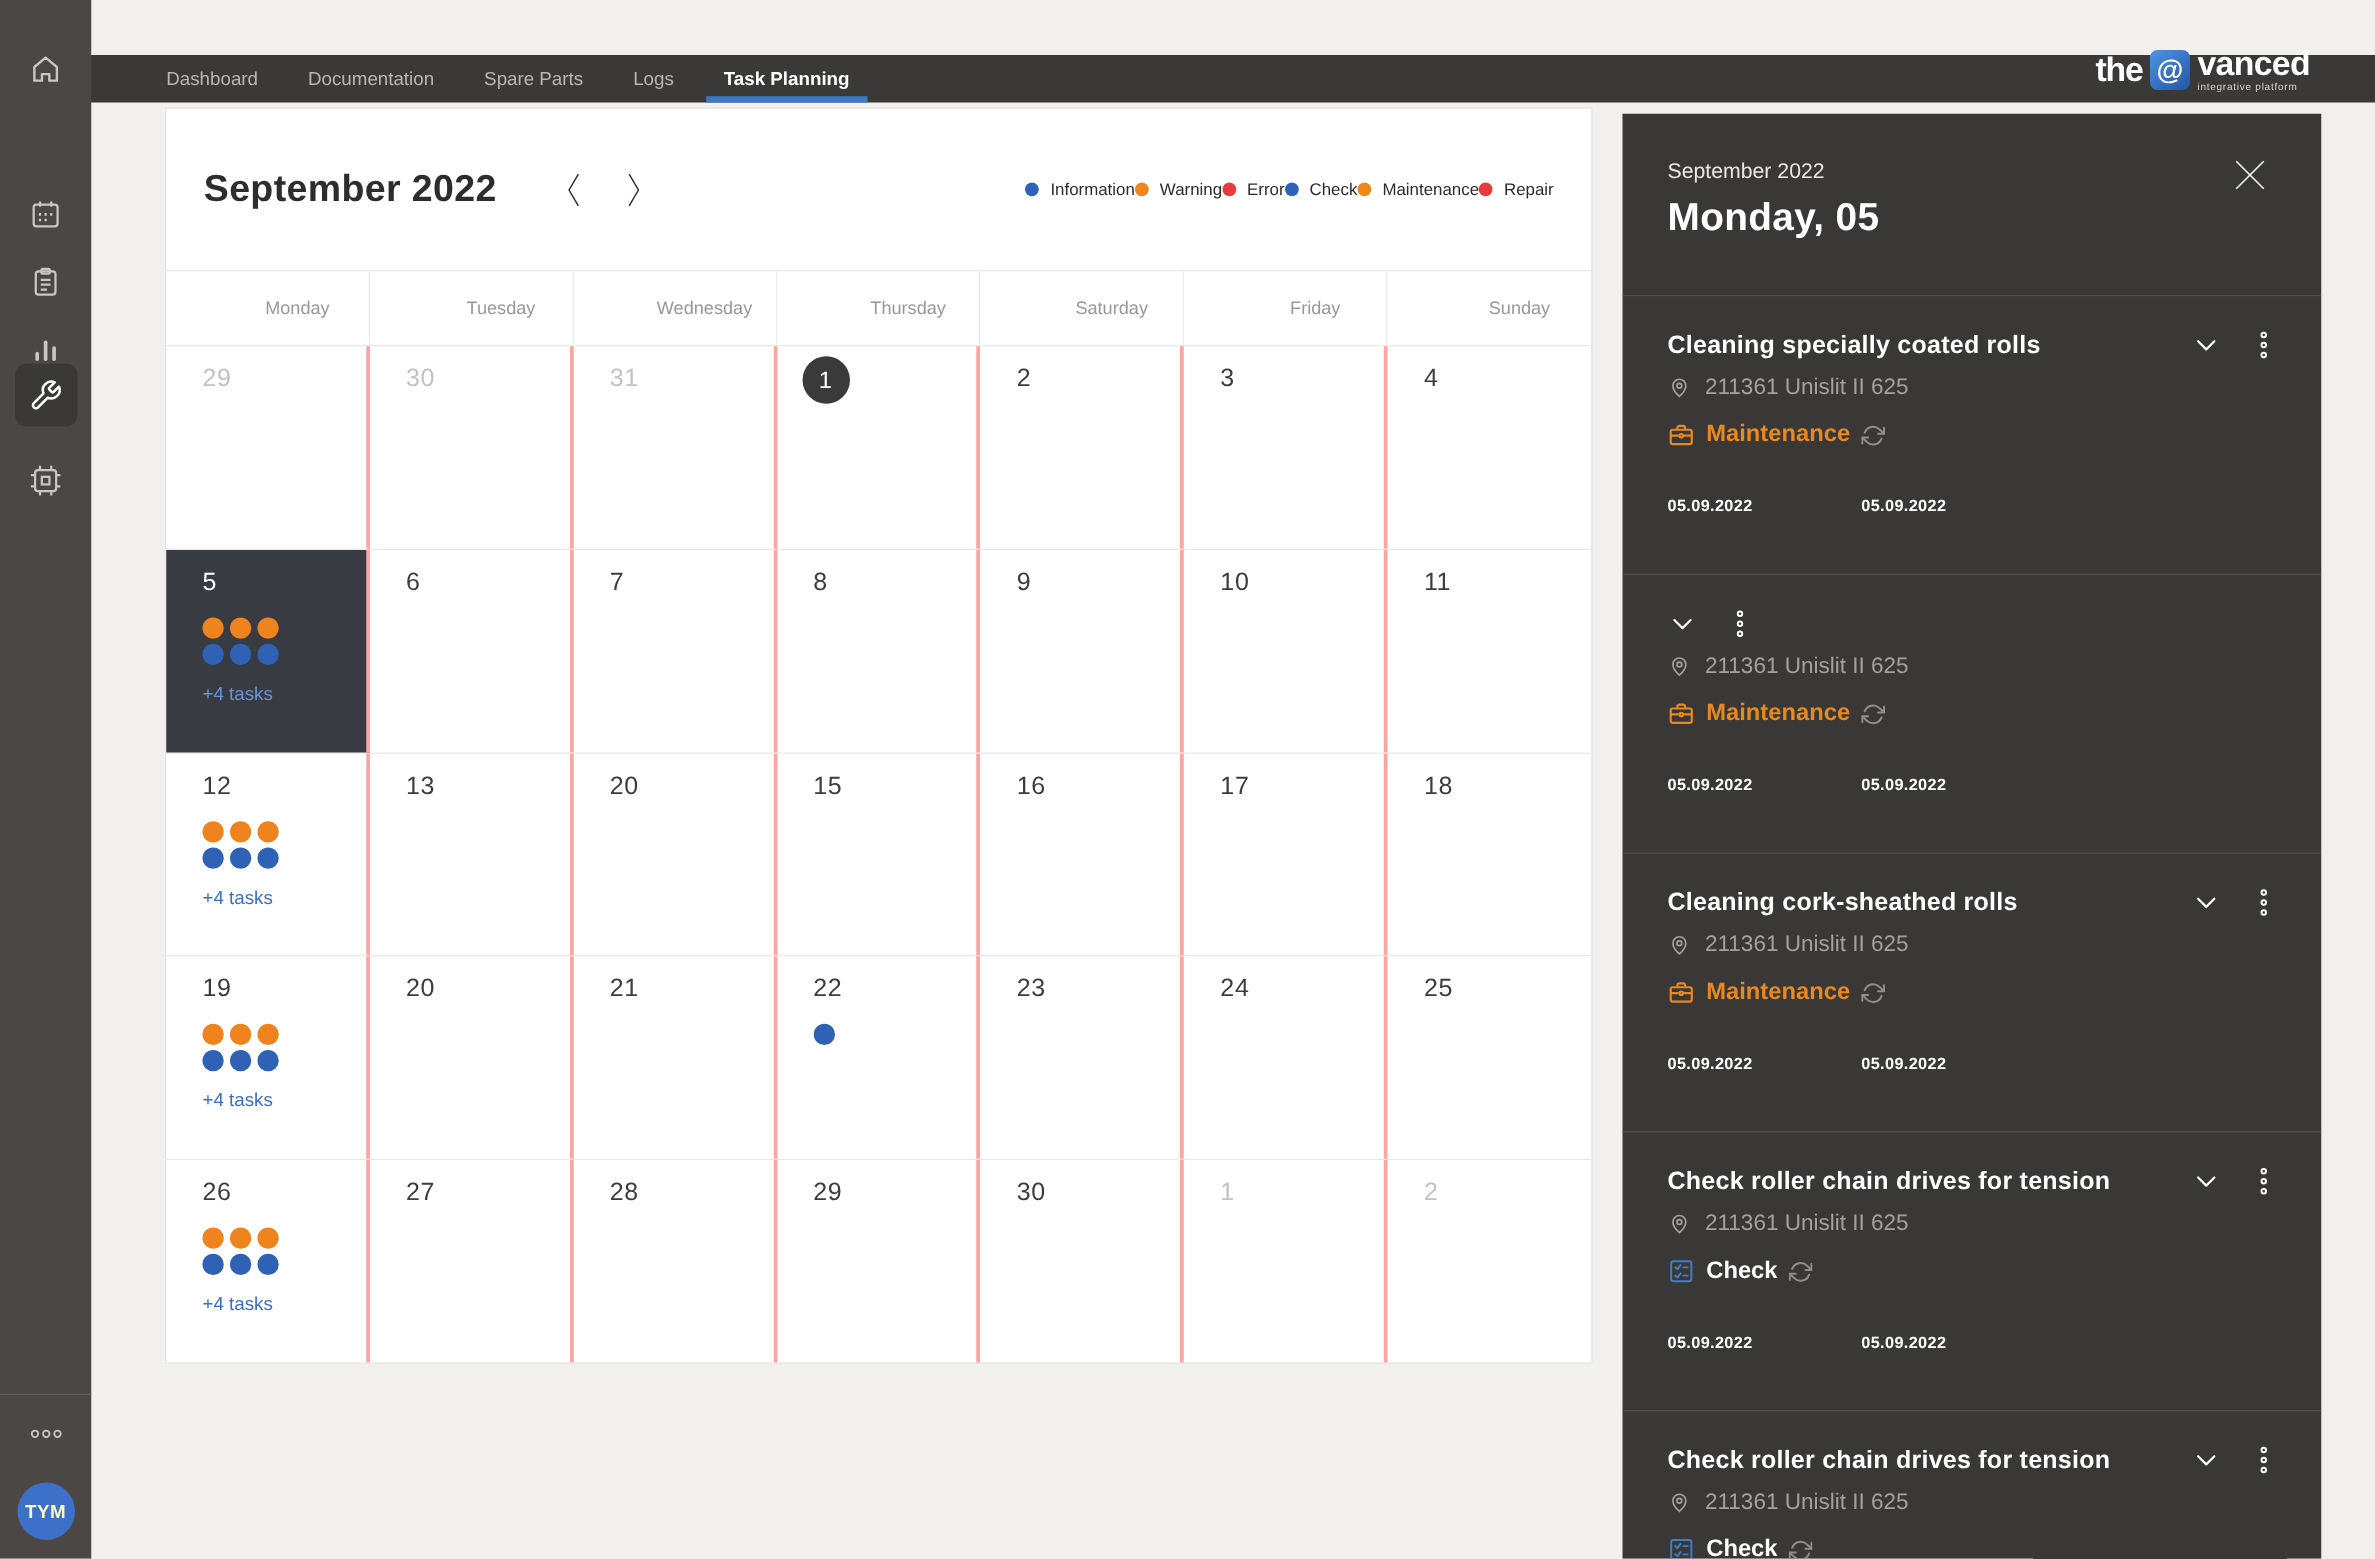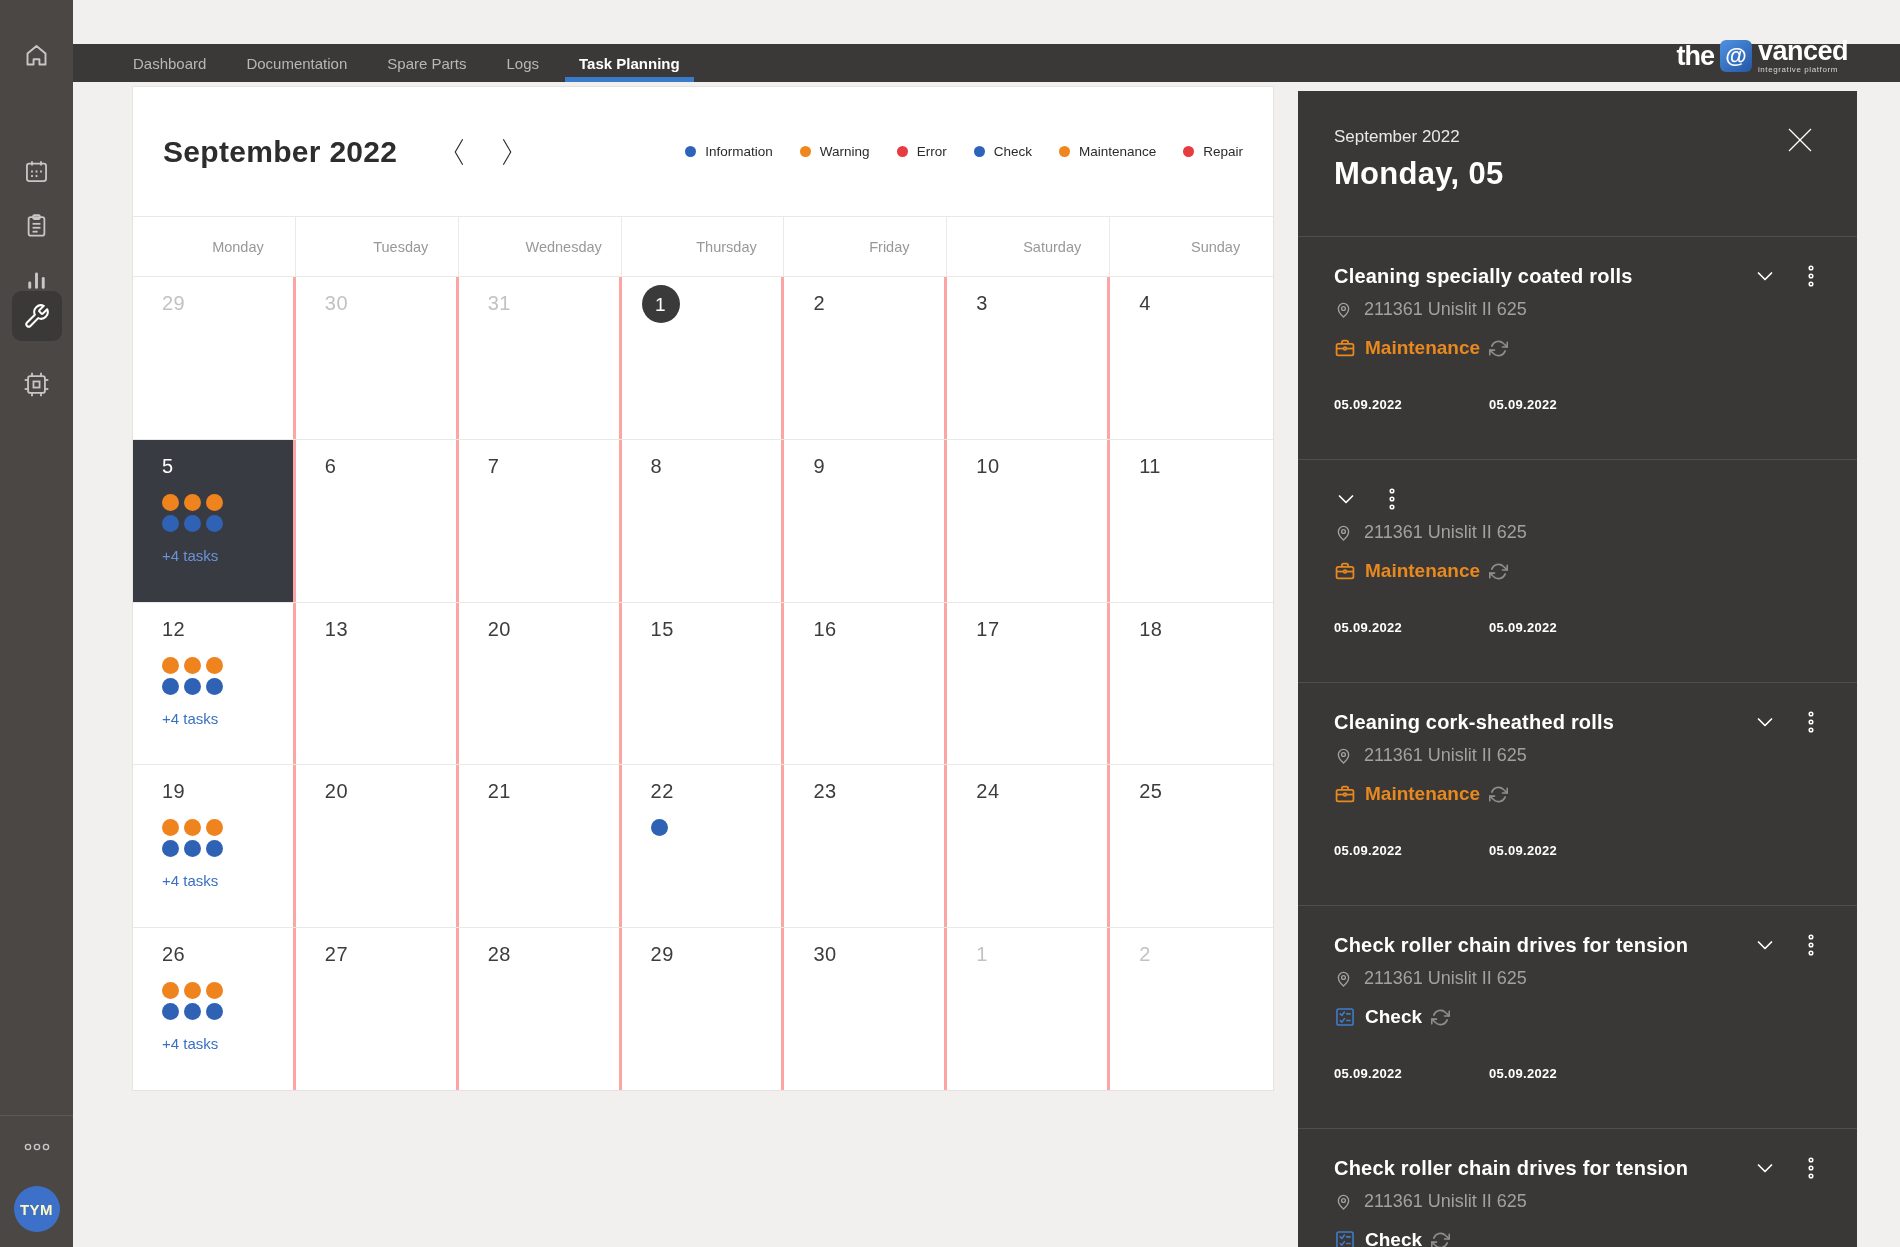--- a/index.html
+++ b/index.html
@@ -29,21 +29,21 @@
   .side-more svg { width:30px; height:14px; display:block; }
   .avatar { position:absolute; left:50%; transform:translateX(-50%); top:1186px; width:46px; height:46px; border-radius:50%; background:#3d71c9; color:#fef9c3; font-size:15px; font-weight:bold; display:flex; align-items:center; justify-content:center; letter-spacing:0.5px; cursor:pointer; }
 
   
   .cal-card { position:absolute; left:133px; top:87px; width:1140px; height:1003px; background:#ffffff; box-shadow:0 0 0 1px rgba(0,0,0,0.05); }
   .cal-header { height:129px; display:flex; align-items:center; padding:0 30px; }
   .cal-title { font-size:30px; font-weight:bold; color:#2d2d2d; letter-spacing:0.3px; }
   .cal-nav { display:flex; align-items:center; margin-left:52px; gap:26px; }
   .nav-btn { background:none; border:none; cursor:pointer; padding:2px; color:#2d2d2d; display:flex; }
   .nav-btn svg { width:17px; height:30px; display:block; }
-  .legend { margin-left:auto; display:flex; align-items:flex-start; gap:27px; }
+  .legend { margin-left:auto; display:flex; align-items:flex-start; }
   .legend-item { display:flex; align-items:center; gap:9px; font-size:13.5px; color:#2b2b2b; }
   .legend-dot { width:11px; height:11px; border-radius:50%; }
 
   .day-row { display:grid; grid-template-columns:repeat(7,1fr); height:60px; border-top:1px solid #eae9e7; }
   .day-head { display:flex; align-items:center; justify-content:center; font-size:14.5px; color:#989898; border-right:1px solid #eae9e7;margin-left:48px; }
   .day-head:last-child { border-right:none; }
 
   .week { display:grid; grid-template-columns:repeat(7,1fr); height:162.8px; border-top:1px solid #eae9e7; }
   .cell { position:relative; padding:15px 0 0 29px; border-right:3px solid #fca5a5; font-size:20px; color:#3c3c3c; cursor:pointer; }
   .cell:last-child { border-right:none; }
@@ -224,22 +224,22 @@
           <span class="legend-dot" style="background:#e63b3f"></span>
           <span>Repair</span>
         </div>
       </div>
   </div>
   <div class="day-row">
       <div class="day-head">Monday</div>
       <div class="day-head">Tuesday</div>
       <div class="day-head">Wednesday</div>
       <div class="day-head">Thursday</div>
+      <div class="day-head">Saturday</div>
       <div class="day-head">Friday</div>
-      <div class="day-head">Saturday</div>
       <div class="day-head">Sunday</div>
     </div>
   <div id="cal-grid">
       <div class="week">
         <div class="cell muted"><span class="daynum">29</span></div>
         <div class="cell muted"><span class="daynum">30</span></div>
         <div class="cell muted"><span class="daynum">31</span></div>
         <div class="cell">
           <span class="daynum circled">1</span>
         </div>

